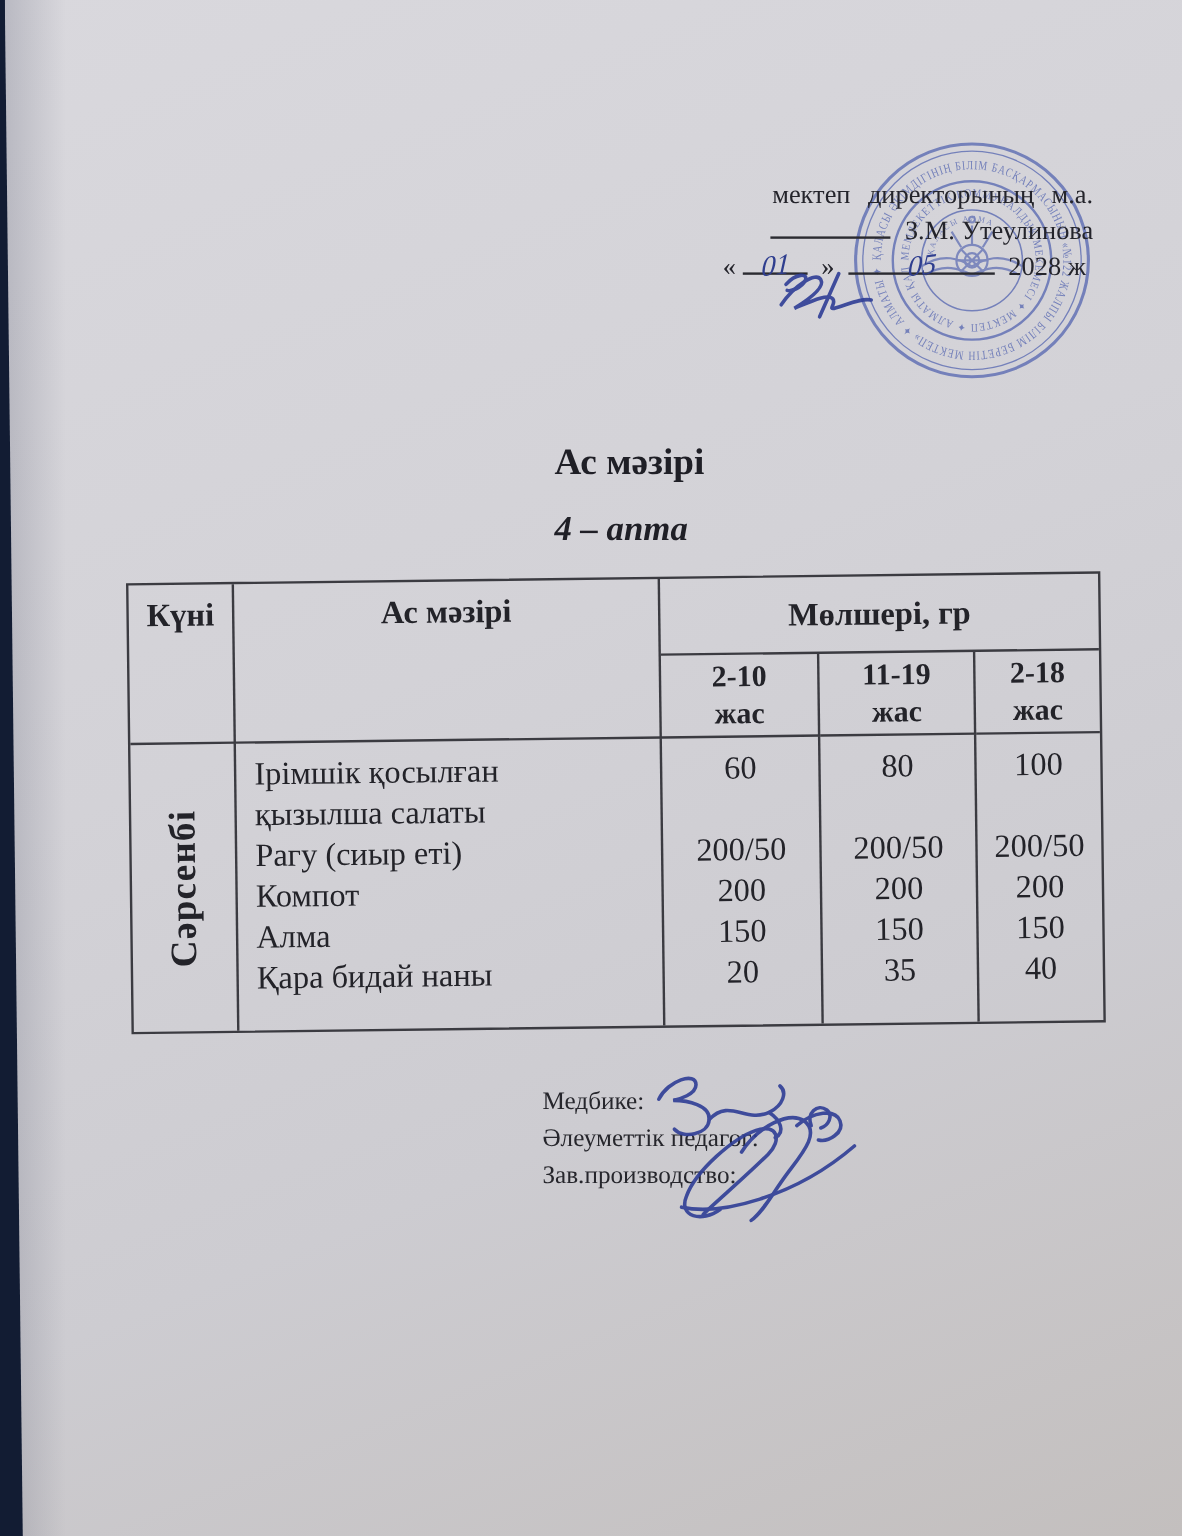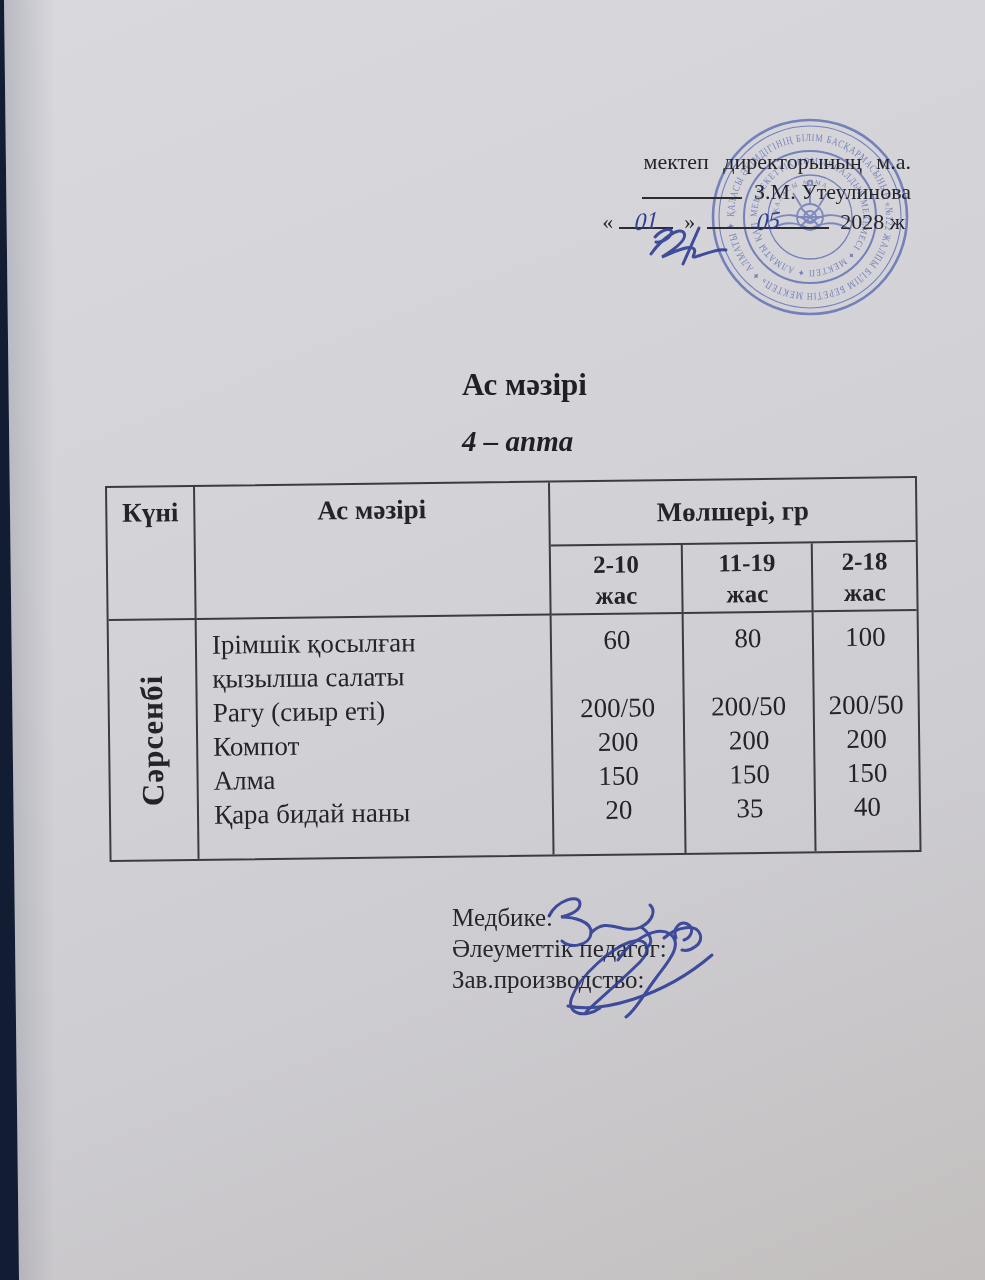--- a/index.html
+++ b/index.html
@@ -54,21 +54,21 @@
   .c-age{display:flex;flex-direction:column;justify-content:center;align-items:center;
          font-weight:bold;font-size:25px;line-height:31px;}
   .c-dayname{grid-row:3;display:flex;justify-content:center;align-items:center;}
   .c-dayname span{transform:rotate(-90deg);white-space:nowrap;font-weight:bold;
          font-size:31px;letter-spacing:1px;}
   .c-menu{grid-row:3;padding:8px 0 0 15px;font-size:27px;}
   .c-val{grid-row:3;padding-top:8px;text-align:center;font-size:27px;}
   .tline{height:34px;line-height:34px;white-space:nowrap;}
 
   
-  .sign-block{position:absolute;left:452px;top:902px;font-size:25px;line-height:31px;color:#26262c;}
+  .sign-block{position:absolute;left:452px;top:902px;font-size:21px;line-height:31px;color:#26262c;}
   .sign-block div{white-space:nowrap;}
 
   
   .ink-overlay{position:absolute;left:0;top:0;pointer-events:none;}
 </style>
 </head>
 <body>
 
 <div class="scene">
   <div class="paper">

